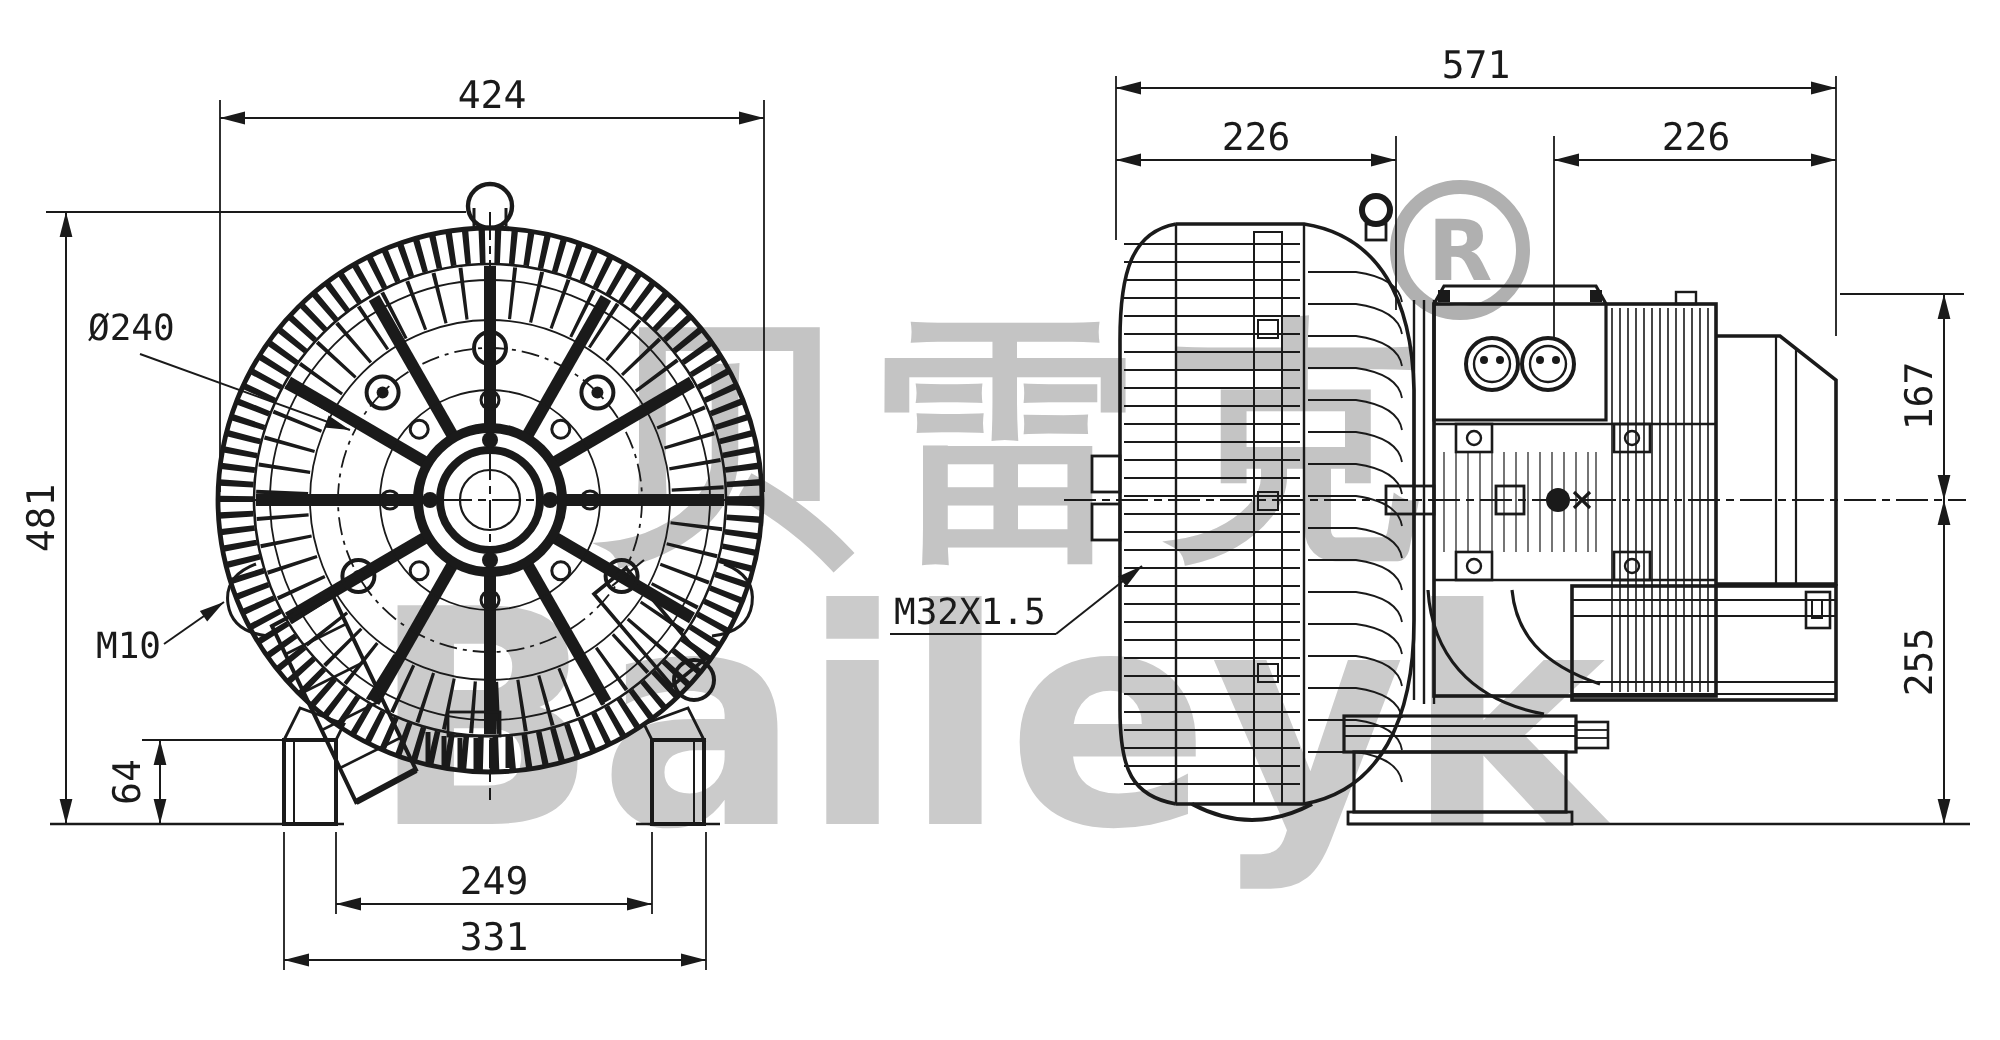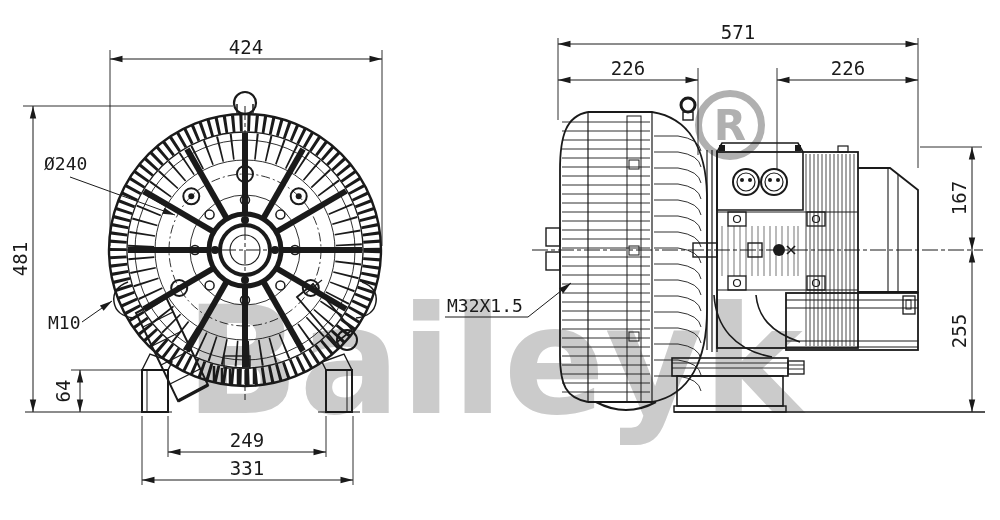--- a/index.html
+++ b/index.html
@@ -15,20 +15,21 @@
   svg{position:absolute;left:0;top:0;}
   .ln{stroke:#1a1a1a;fill:none;}
   .dim-text{font-family:"DejaVu Sans Mono","Liberation Mono",monospace;font-size:19px;fill:#1a1a1a;}
   .lbl-text{font-family:"DejaVu Sans Mono","Liberation Mono",monospace;font-size:18px;fill:#1a1a1a;}
 </style>
 </head>
 <body>
 
 <div id="stage">
 
+  <div class="wm-cjk">贝雷克</div>
   <div class="wm-latin">Baileyk</div>
   <div class="wm-reg">
     <span>R</span>
   </div>
 
   <svg width="1000" height="520" viewBox="0 0 1000 520">
     <defs>
       <marker id="ah" markerWidth="14" markerHeight="8" refX="13" refY="4" orient="auto-start-reverse" markerUnits="userSpaceOnUse">
         <path d="M13,4 L0.5,0.8 L0.5,7.2 Z" fill="#1a1a1a"></path>
       </marker>

